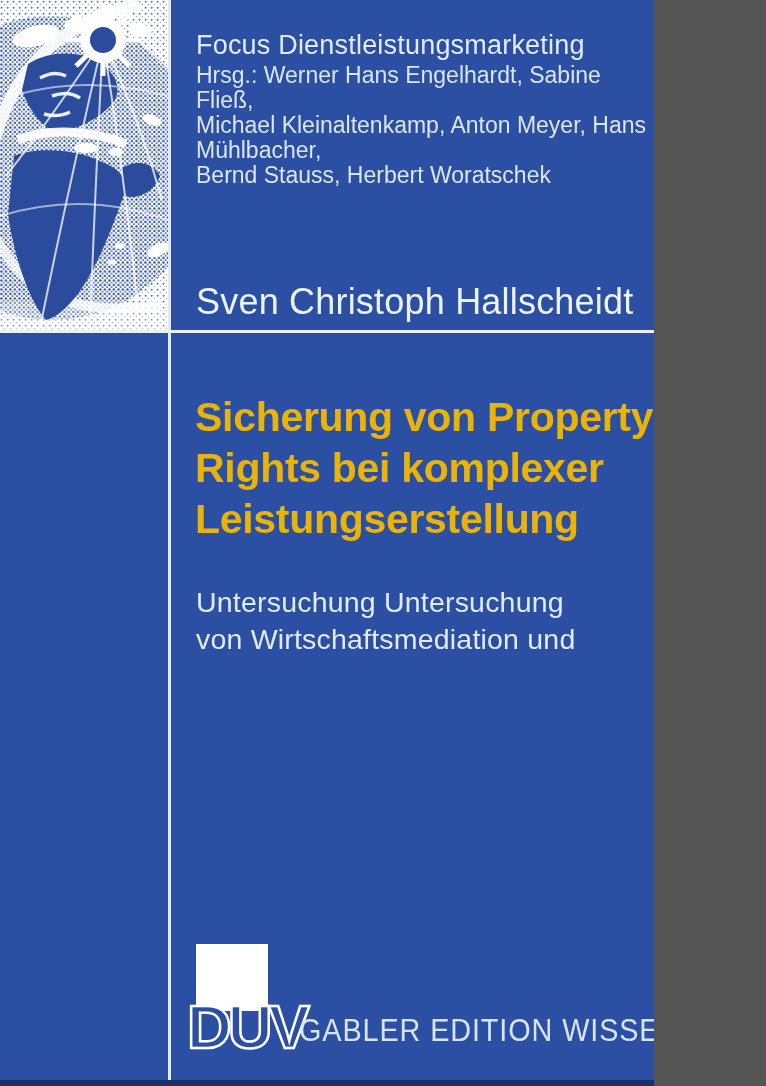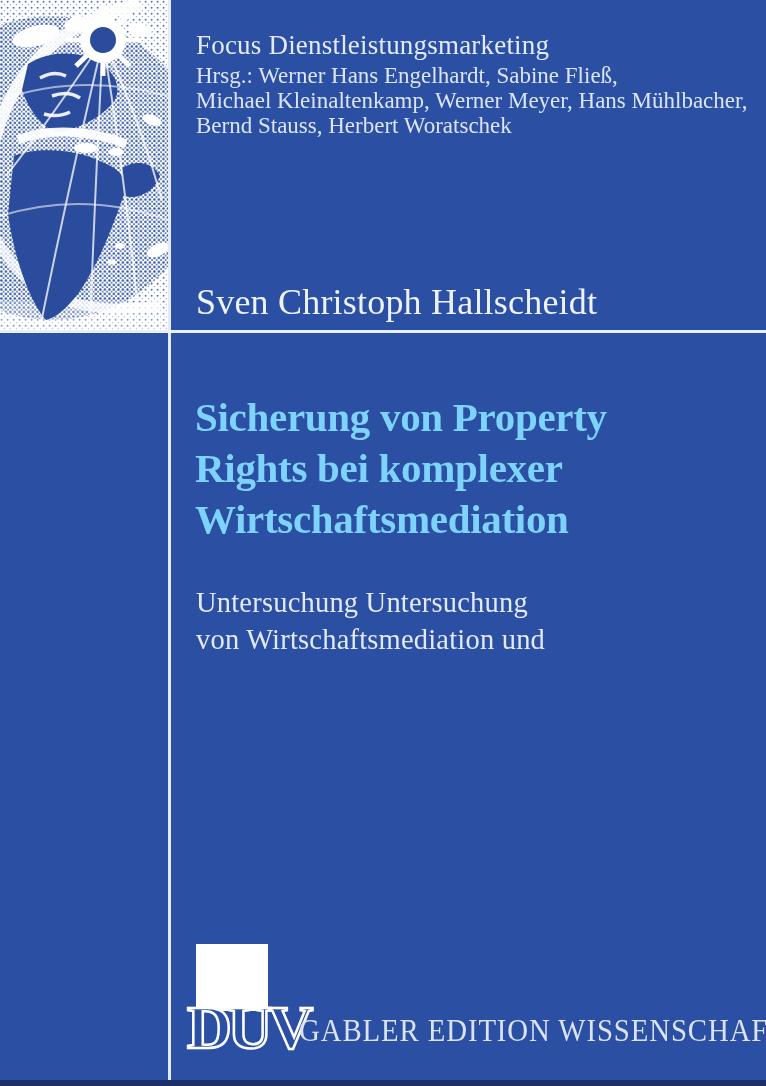--- a/index.html
+++ b/index.html
@@ -1,21 +1,21 @@
 <!DOCTYPE html>
 <html><head>
 <meta charset="utf-8">
 <style>
   html,body{margin:0;padding:0;background:#555;}
   .cover{
     position:relative;
-    width:766px;height:1086px;
+    width:654px;height:1086px;
     background:#2b4fa2;
     overflow:hidden;
-    font-family:Liberation Serif, serif;
+    font-family:Liberation Sans, sans-serif;
     -webkit-font-smoothing:antialiased;
   }
   
   .v-line{position:absolute;left:168px;top:0;width:3px;height:1086px;background:#e4ebf7;}
   .h-line{position:absolute;left:0;top:330px;width:766px;height:3px;background:#eaf0fa;}
   .bottom-edge{position:absolute;left:0;bottom:0;width:766px;height:6px;background:#1c2f66;}
 
   
   .globe-cell{position:absolute;left:0;top:0;width:168px;height:330px;background:#fff;}
   .globe-cell svg{display:block;}
@@ -29,21 +29,21 @@
     position:absolute;left:196px;top:63px;
     font-size:23px;font-weight:400;color:#dbe5f5;line-height:25px;
   }
   .series-editors span{display:block;}
   .author{
     position:absolute;left:196px;top:281px;
     font-size:36px;font-weight:400;color:#eef3fb;letter-spacing:.2px;
   }
   .book-title{
     position:absolute;left:195px;top:392px;margin:0;
-    font-size:41px;font-weight:700;color:#7dd3fc;line-height:51px;letter-spacing:-.3px;
+    font-size:41px;font-weight:700;color:#eab308;line-height:51px;letter-spacing:-.3px;
   }
   .book-title span{display:block;}
   .book-subtitle{
     position:absolute;left:196px;top:584px;margin:0;
     font-size:28.5px;font-weight:400;color:#e2eaf8;line-height:37px;letter-spacing:.2px;
   }
   .book-subtitle span{display:block;}
 
   
   .duv-square{position:absolute;left:196px;top:944px;width:72px;height:67px;background:#ffffff;}
@@ -137,30 +137,30 @@
       <ellipse cx="112" cy="262" rx="4" ry="2.5" fill="#ffffff"></ellipse>
     </svg>
   </div>
 
   <div class="v-line"></div>
   <div class="h-line"></div>
 
   <div class="series-title">Focus Dienstleistungsmarketing</div>
   <div class="series-editors">
     <span>Hrsg.: Werner Hans Engelhardt, Sabine Fließ,</span>
-    <span>Michael Kleinaltenkamp, Werner Meyer, Hans Mühlbacher,</span>
+    <span>Michael Kleinaltenkamp, Anton Meyer, Hans Mühlbacher,</span>
     <span>Bernd Stauss, Herbert Woratschek</span>
   </div>
 
   <div class="author">Sven Christoph Hallscheidt</div>
 
   <h1 class="book-title">
     <span>Sicherung von Property</span>
     <span>Rights bei komplexer</span>
-    <span>Wirtschaftsmediation</span>
+    <span>Leistungserstellung</span>
   </h1>
 
   <h2 class="book-subtitle">
     <span>Untersuchung Untersuchung</span>
     <span>von Wirtschaftsmediation und</span>
   </h2>
 
   <div class="duv-square"></div>
   <div class="duv-text">DUV</div>
   <div class="edition-label">GABLER EDITION WISSENSCHAFT</div>

